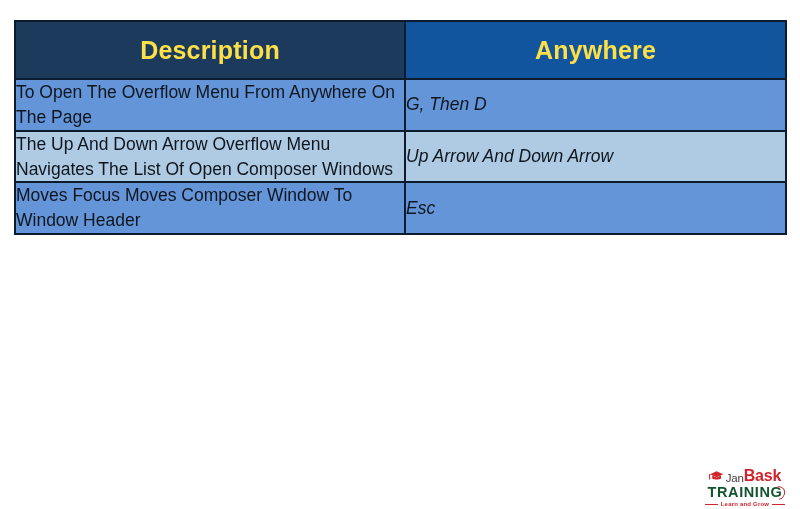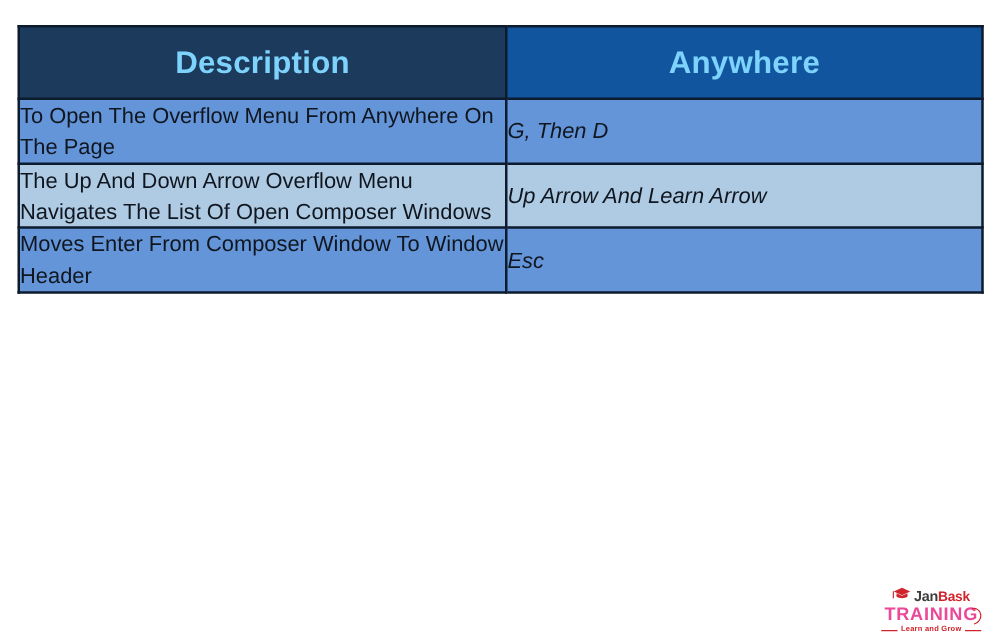--- a/index.html
+++ b/index.html
@@ -37,21 +37,21 @@
   .shortcut-table th,
   .shortcut-table td {
     border: 2px solid #0d1b2e;
     padding: 0;
     vertical-align: middle;
   }
 
   
   .hdr-desc, .hdr-key {
     height: 56px;
-    color: #7dd3fc;
+    color: #fde047;
     font-weight: bold;
     font-size: 25px;
     letter-spacing: 0.2px;
     text-align: center;
   }
   .hdr-desc { background: #1c3a5c; }
   .hdr-key  { background: #11559e; }
 
   
   .cell {
@@ -94,34 +94,34 @@
     align-items: flex-end;
     justify-content: center;
     height: 12px;
   }
   .logo-cap {
     margin-right: 2px;
     display: inline-block;
   }
   .logo-jan {
     font-size: 11.5px;
-    font-weight: bold;
+    font-weight: normal;
     color: #3d3d3d;
     letter-spacing: -0.2px;
   }
   .logo-bask {
-    font-size: 11px;
+    font-size: 16px;
     font-weight: bold;
     color: #d0242c;
     letter-spacing: -0.2px;
   }
   .logo-training {
     font-size: 14.5px;
     font-weight: bold;
-    color: #ec4899;
+    color: #14532d;
     letter-spacing: 0.6px;
     margin-top: 1px;
     position: relative;
     display: inline-block;
   }
   .logo-training .swoosh {
     position: absolute;
     right: -3px;
     top: 1px;
     width: 11px;
@@ -178,29 +178,29 @@
         <td class="cell cell-key">
           <span class="cell-text">G, Then D</span>
         </td>
       </tr>
 
       <tr class="row-b">
         <td class="cell cell-desc">
           <span class="cell-text">The Up And Down Arrow Overflow Menu Navigates The List Of Open Composer Windows</span>
         </td>
         <td class="cell cell-key">
-          <span class="cell-text">Up Arrow And Learn Arrow</span>
+          <span class="cell-text">Up Arrow And Down Arrow</span>
         </td>
       </tr>
 
 
 
       <tr class="row-a">
         <td class="cell cell-desc">
-          <span class="cell-text">Moves Enter From Composer Window To Window Header</span>
+          <span class="cell-text">Moves Focus Moves Composer Window To Window Header</span>
         </td>
         <td class="cell cell-key">
           <span class="cell-text">Esc</span>
         </td>
       </tr>
 
     </tbody>
   </table>
 
   <div class="logo">

